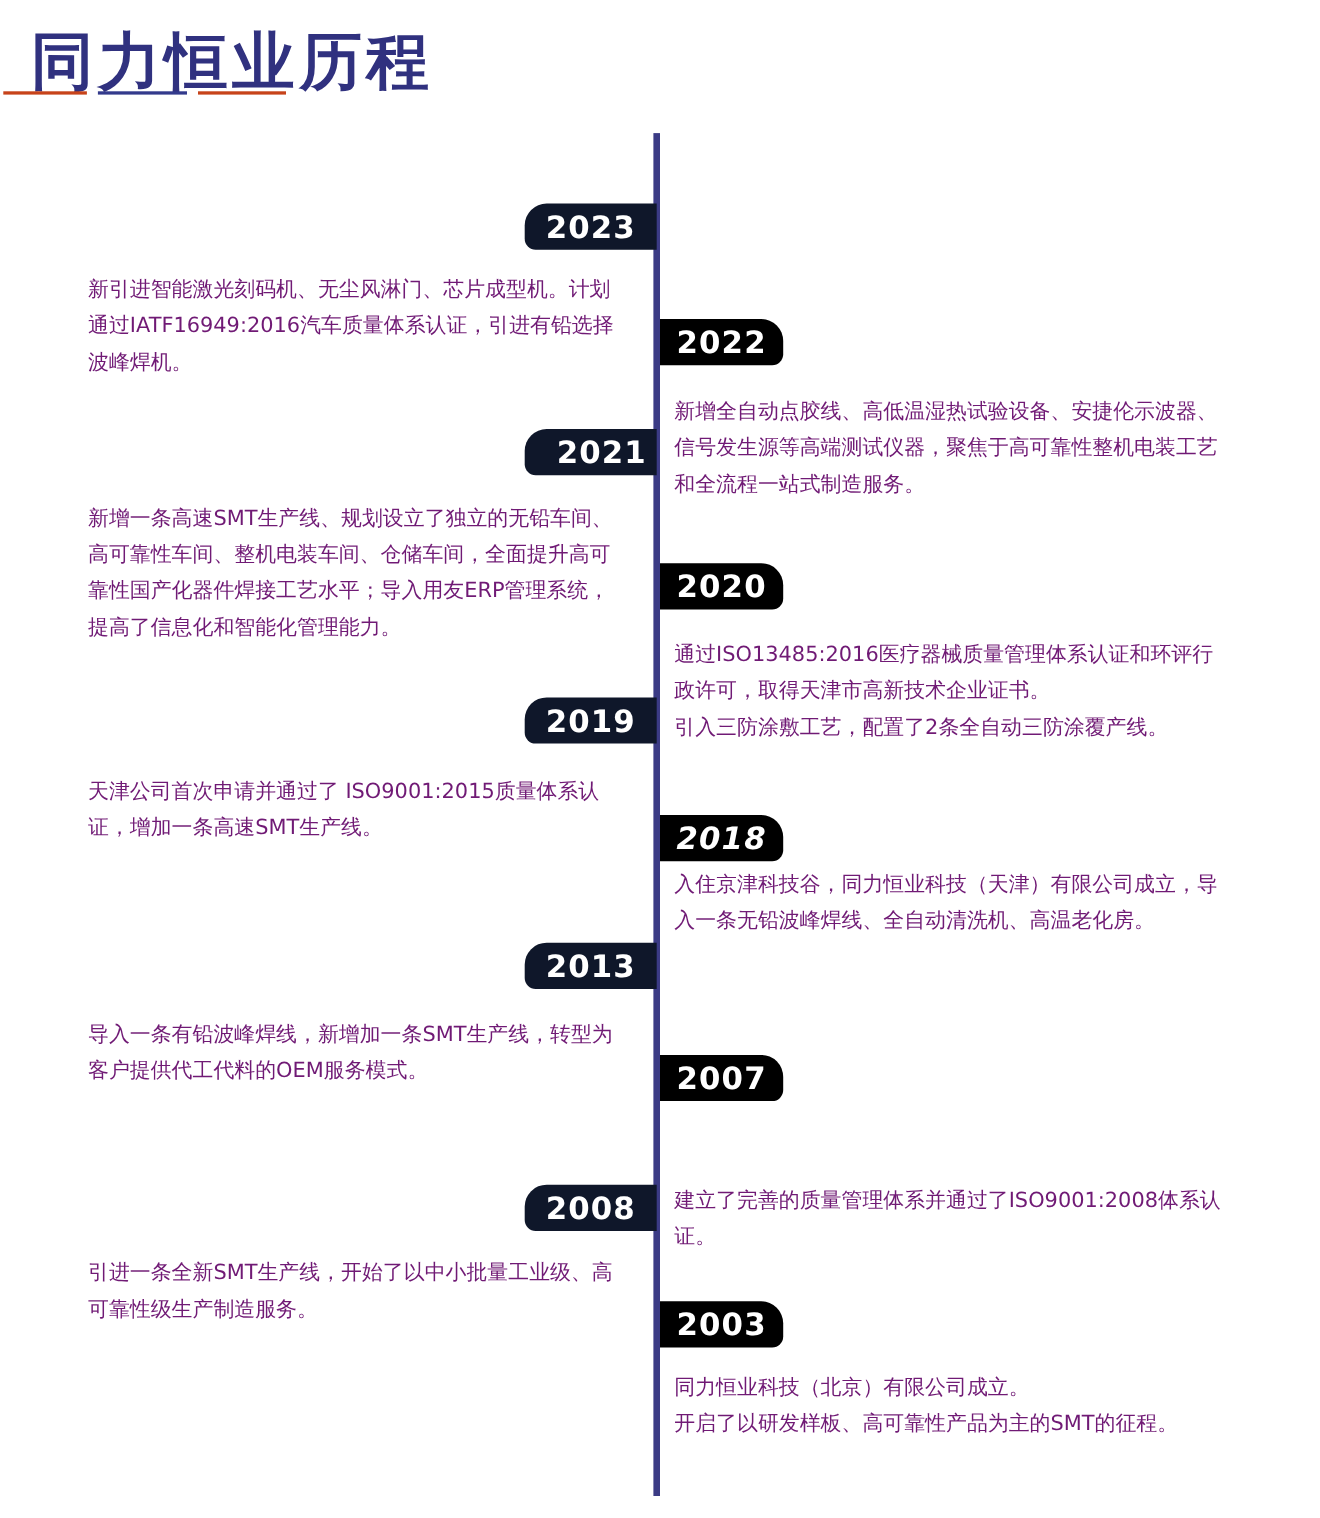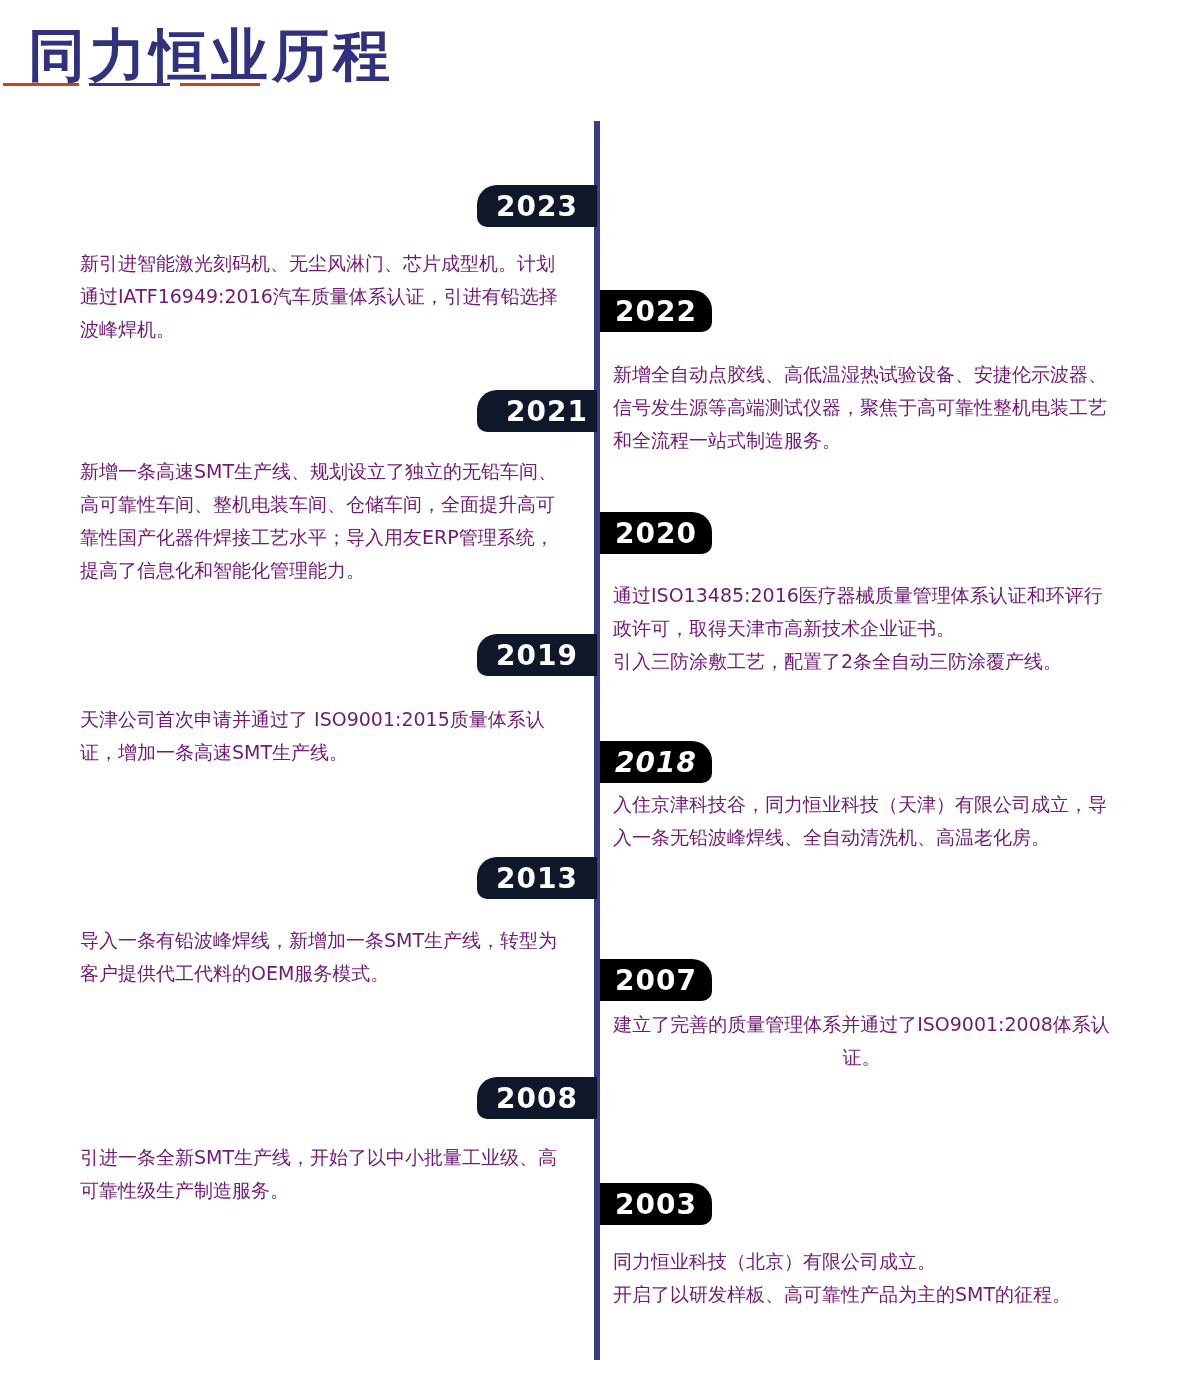--- a/index.html
+++ b/index.html
@@ -69,21 +69,21 @@
   .entry-text.right { left: 613px; width: 497px; }
 
   
   .b-0 { top: 185px; }  .t-0 { top: 247px; }
   .b-1 { top: 290px; }  .t-1 { top: 358px; }
   .b-2 { top: 390px; padding-left: 20px; }  .t-2 { top: 455px; }
   .b-3 { top: 512px; }  .t-3 { top: 579px; }
   .b-4 { top: 634px; }  .t-4 { top: 703px; }
   .b-5 { top: 741px; font-style: italic; }  .t-5 { top: 764px; margin-top: 24px; }
   .b-6 { top: 857px; }  .t-6 { top: 924px; }
-  .b-7 { top: 959px; }  .t-7 { top: 1008px; text-align: center; }
+  .b-7 { top: 959px; }  .t-7 { top: 1075px; }
   .b-8 { top: 1077px; } .t-8 { top: 1141px; }
   .b-9 { top: 1183px; } .t-9 { top: 1245px; }
 </style>
 </head>
 <body>
 
 <h1 class="page-title">同力恒业历程</h1>
 <div class="title-rule rule-1"></div>
 <div class="title-rule rule-2"></div>
 <div class="title-rule rule-3"></div>

